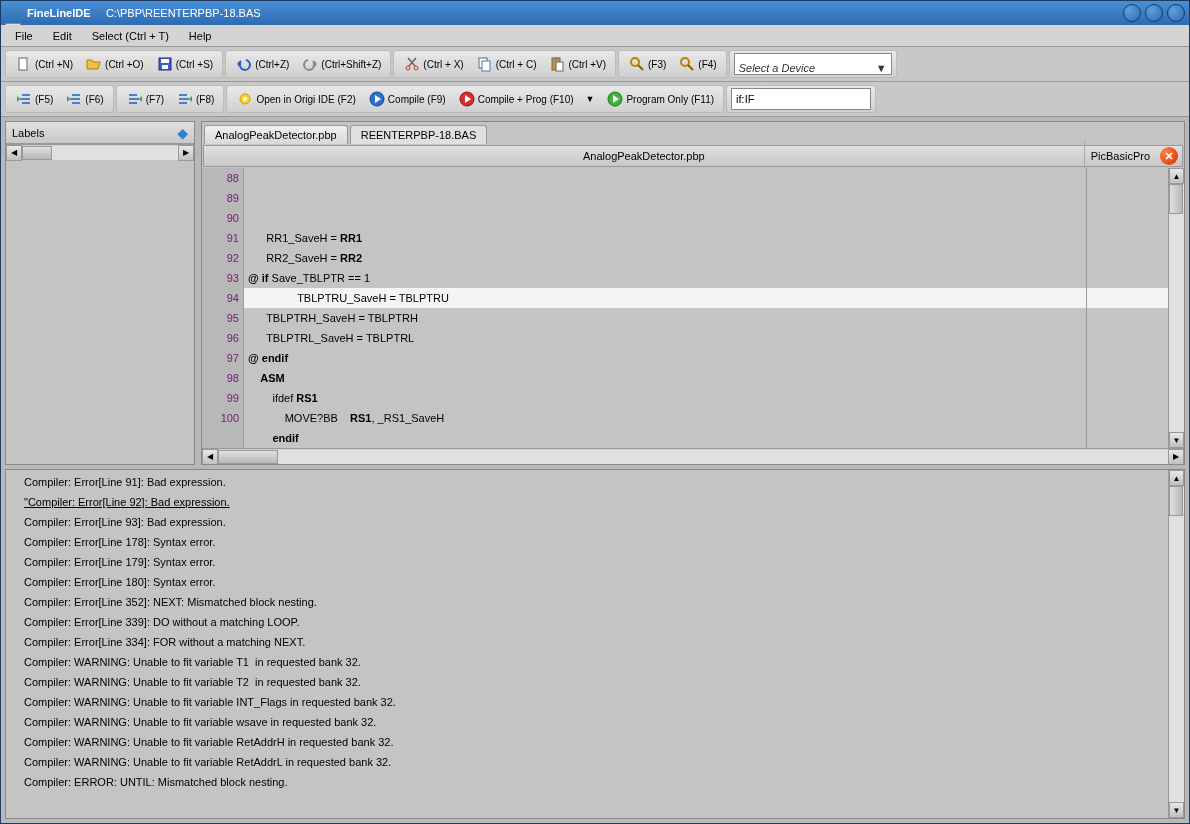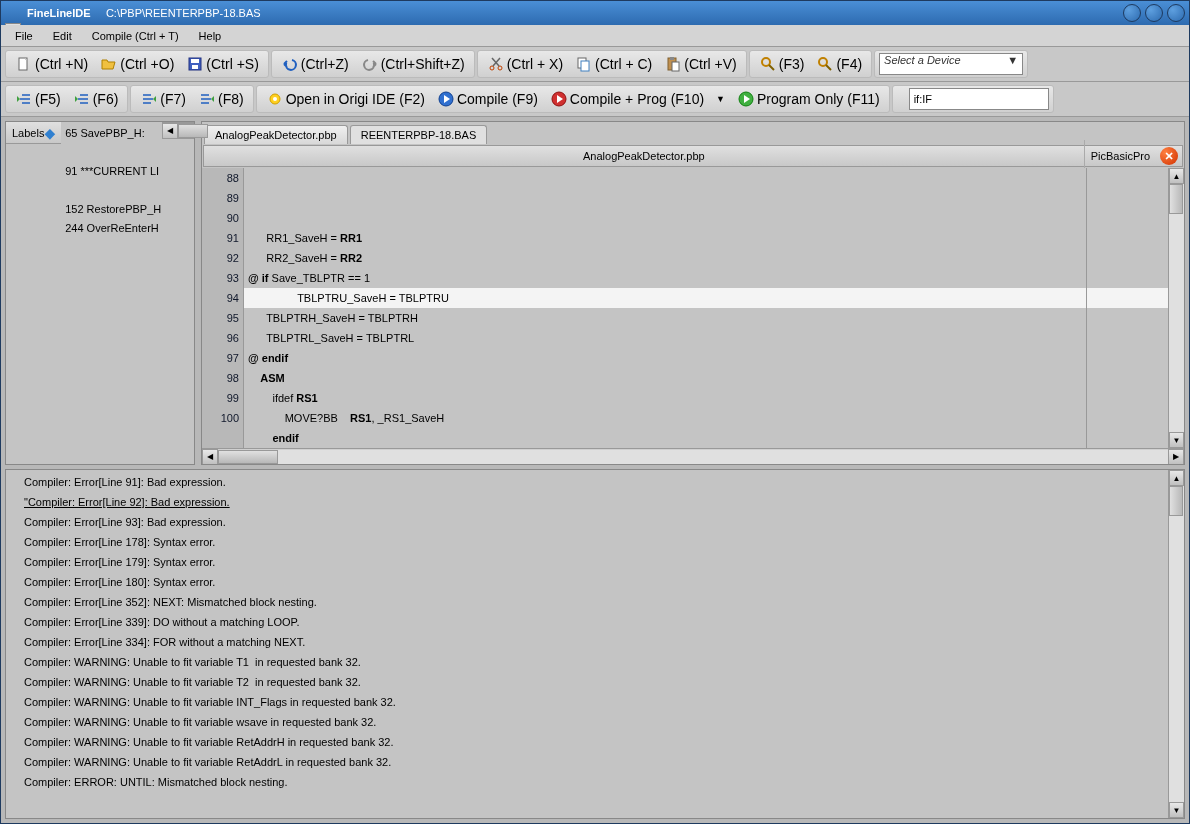--- a/index.html
+++ b/index.html
@@ -10,45 +10,45 @@
 .titlebar-text { flex: 1; font-weight: bold; font-size: 12px; }
 .titlebar-path { margin-left: 12px; font-weight: normal; }
 .window-controls { display: flex; gap: 4px; }
 .win-btn { width: 18px; height: 18px; border-radius: 50%; background: radial-gradient(circle at 30% 30%, #5ea0e0, #2d6bb0); border: 1px solid #1e3a5f; cursor: pointer; }
 .menubar { height: 22px; background: #d4d4d4; display: flex; align-items: center; padding: 0 4px; border-bottom: 1px solid #999; }
 .menu-item { padding: 3px 10px; cursor: pointer; }
 .toolbar { background: #c8c8c8; padding: 3px 4px; display: flex; align-items: center; gap: 2px; border-bottom: 1px solid #999; flex-wrap: wrap; }
 .toolbar-group { display: flex; align-items: center; gap: 2px; padding: 0 4px; border: 1px solid #bbb; border-radius: 3px; background: linear-gradient(to bottom, #e8e8e8, #d0d0d0); height: 28px; }
 .tbtn { display: flex; align-items: center; gap: 2px; padding: 2px 4px; border: 1px solid transparent; border-radius: 2px; cursor: pointer; height: 24px; }
 .tbtn-icon { width: 18px; height: 18px; display: flex; align-items: center; justify-content: center; }
-.tbtn-label { font-size: 14px; }
+.tbtn-label { font-size: 10px; }
 .svg-icon { width: 16px; height: 16px; }
-.device-select { width: 144px; height: 22px; background: #fff; border: 1px solid #888; display: flex; align-items: flex-start; padding: 0 4px; justify-content: space-between; font-style: italic; color: #333; }
-.if-box { width: 140px; height: 22px; background: #fff; border: 1px solid #888; display: flex; align-items: center; padding: 0 4px; margin-left: 12px; }
+.device-select { width: 158px; height: 22px; background: #fff; border: 1px solid #888; display: flex; align-items: flex-end; padding: 0 4px; justify-content: space-between; font-style: italic; color: #333; }
+.if-box { width: 140px; height: 22px; background: #fff; border: 1px solid #888; display: flex; align-items: center; padding: 0 4px; }
 .main-area { flex: 1; display: flex; flex-direction: column; background: #b8b8b8; overflow: hidden; }
 .upper-split { flex: 1; display: flex; gap: 6px; padding: 4px; overflow: hidden; min-height: 320px; }
-.left-panel { width: 190px; display: flex; flex-direction: row; border: 1px solid #888; background: #c4c4c4; }
+.left-panel { width: 190px; display: flex; flex-direction: column; border: 1px solid #888; background: #c4c4c4; }
 .labels-header { height: 22px; display: flex; align-items: center; justify-content: space-between; padding: 0 6px; background: linear-gradient(to bottom, #e0e0e0, #c8c8c8); border-bottom: 1px solid #999; }
 .labels-header .arrow { color: #3080d0; font-size: 14px; }
 .labels-content { flex: 1; font-family: "Courier New", monospace; font-size: 14px; padding: 2px 4px; overflow: hidden; white-space: nowrap; line-height: 19px; }
 .labels-line { height: 19px; }
 .hscroll { height: 16px; background: #d0d0d0; border-top: 1px solid #999; display: flex; align-items: center; }
 .hscroll-btn { width: 16px; height: 16px; background: linear-gradient(to bottom, #e8e8e8, #c0c0c0); border: 1px solid #999; display: flex; align-items: center; justify-content: center; font-size: 8px; cursor: pointer; }
 .hscroll-track { flex: 1; background: #e0e0e0; height: 14px; position: relative; }
 .hscroll-thumb { position: absolute; left: 0; width: 30px; height: 14px; background: linear-gradient(to bottom, #e0e0e0, #b8b8b8); border: 1px solid #999; }
 .editor-panel { flex: 1; display: flex; flex-direction: column; border: 1px solid #888; background: #c4c4c4; overflow: hidden; }
 .tabs-row { height: 22px; display: flex; align-items: flex-end; padding-left: 2px; background: #c4c4c4; }
 .tab { padding: 3px 10px; border: 1px solid #999; border-bottom: none; background: linear-gradient(to bottom, #f0f0f0, #d8d8d8); border-radius: 3px 3px 0 0; margin-right: 2px; cursor: pointer; font-size: 11px; }
 .tab.active { background: #e0e0e0; }
 .doctitle-row { height: 22px; background: linear-gradient(to bottom, #e0e0e0, #c8c8c8); border: 1px solid #999; display: flex; align-items: center; margin: 1px; }
 .doctitle-center { flex: 1; text-align: center; font-size: 11px; }
 .doctitle-right { padding: 16px 6px; border-left: 1px solid #aaa; height: 100%; display: flex; align-items: center; }
 .close-btn { width: 18px; height: 18px; border-radius: 50%; background: radial-gradient(circle at 30% 30%, #ff8040, #d03000); color: #fff; font-weight: bold; display: flex; align-items: center; justify-content: center; margin: 0 4px; cursor: pointer; }
 .code-container { flex: 1; display: flex; overflow: hidden; position: relative; }
-.gutter { width: 42px; background: #b8b8b8; border-right: 1px solid #999; font-family: "Courier New", monospace; font-size: 12px; text-align: right; padding-right: 4px; line-height: 20px; color: #0f172a; }
+.gutter { width: 42px; background: #b8b8b8; border-right: 1px solid #999; font-family: "Courier New", monospace; font-size: 12px; text-align: right; padding-right: 4px; line-height: 20px; color: #701a75; }
 .code-area { flex: 1; font-family: "Courier New", monospace; font-size: 14px; background: #c4c4c4; line-height: 20px; white-space: pre; overflow: hidden; position: relative; }
 .code-line { height: 20px; padding-left: 4px; }
 .code-line.highlight { background: #f4f4f4; padding-left: 35px; }
 .code-ruler { position: absolute; left: 842px; top: 0; bottom: 0; border-left: 1px solid #999; }
 .kw { font-weight: bold; }
 .vscroll { width: 16px; background: #d0d0d0; border-left: 1px solid #999; display: flex; flex-direction: column; }
 .vscroll-btn { height: 16px; background: linear-gradient(to bottom, #e8e8e8, #c0c0c0); border: 1px solid #999; display: flex; align-items: center; justify-content: center; font-size: 8px; cursor: pointer; }
 .vscroll-track { flex: 1; background: #e0e0e0; position: relative; }
 .vscroll-thumb { position: absolute; top: 0; width: 14px; height: 30px; background: linear-gradient(to right, #e0e0e0, #b8b8b8); border: 1px solid #999; }
 .output-panel { height: 350px; border-top: 2px solid #888; background: #c4c4c4; display: flex; overflow: hidden; margin: 0 4px 4px 4px; border: 1px solid #888; }
@@ -70,21 +70,21 @@
     <div class="window-controls">
       <div class="win-btn"></div>
       <div class="win-btn"></div>
       <div class="win-btn"></div>
     </div>
   </div>
 
   <div class="menubar">
     <div class="menu-item">File</div>
     <div class="menu-item">Edit</div>
-    <div class="menu-item">Compile (Ctrl + T)</div>
+    <div class="menu-item">Select (Ctrl + T)</div>
     <div class="menu-item">Help</div>
   </div>
 
   <div class="toolbar">
     <div class="toolbar-group">
       <div class="tbtn">
         <span class="tbtn-icon">
             <svg class="svg-icon" viewBox="0 0 16 16">
               <rect x="3" y="2" width="8" height="12" fill="#fff" stroke="#666"></rect>
               <path d="M9 2 L11 4 L9 4 Z" fill="#ccc"></path>
@@ -276,28 +276,20 @@
   </div>
 
   <div class="main-area">
     <div class="upper-split">
 
       <div class="left-panel">
         <div class="labels-header">
           <span>Labels</span>
           <span class="arrow">◆</span>
         </div>
-        <div class="labels-content" id="labels-list">
-            <div class="labels-line">65 SavePBP_H:</div>
-            <div class="labels-line"></div>
-            <div class="labels-line">91 ***CURRENT LI</div>
-            <div class="labels-line"></div>
-            <div class="labels-line">152 RestorePBP_H</div>
-            <div class="labels-line">244 OverReEnterH</div>
-          </div>
         <div class="hscroll">
           <div class="hscroll-btn">◀</div>
           <div class="hscroll-track">
               <div class="hscroll-thumb"></div>
             </div>
           <div class="hscroll-btn">▶</div>
         </div>
       </div>
 
       <div class="editor-panel">

